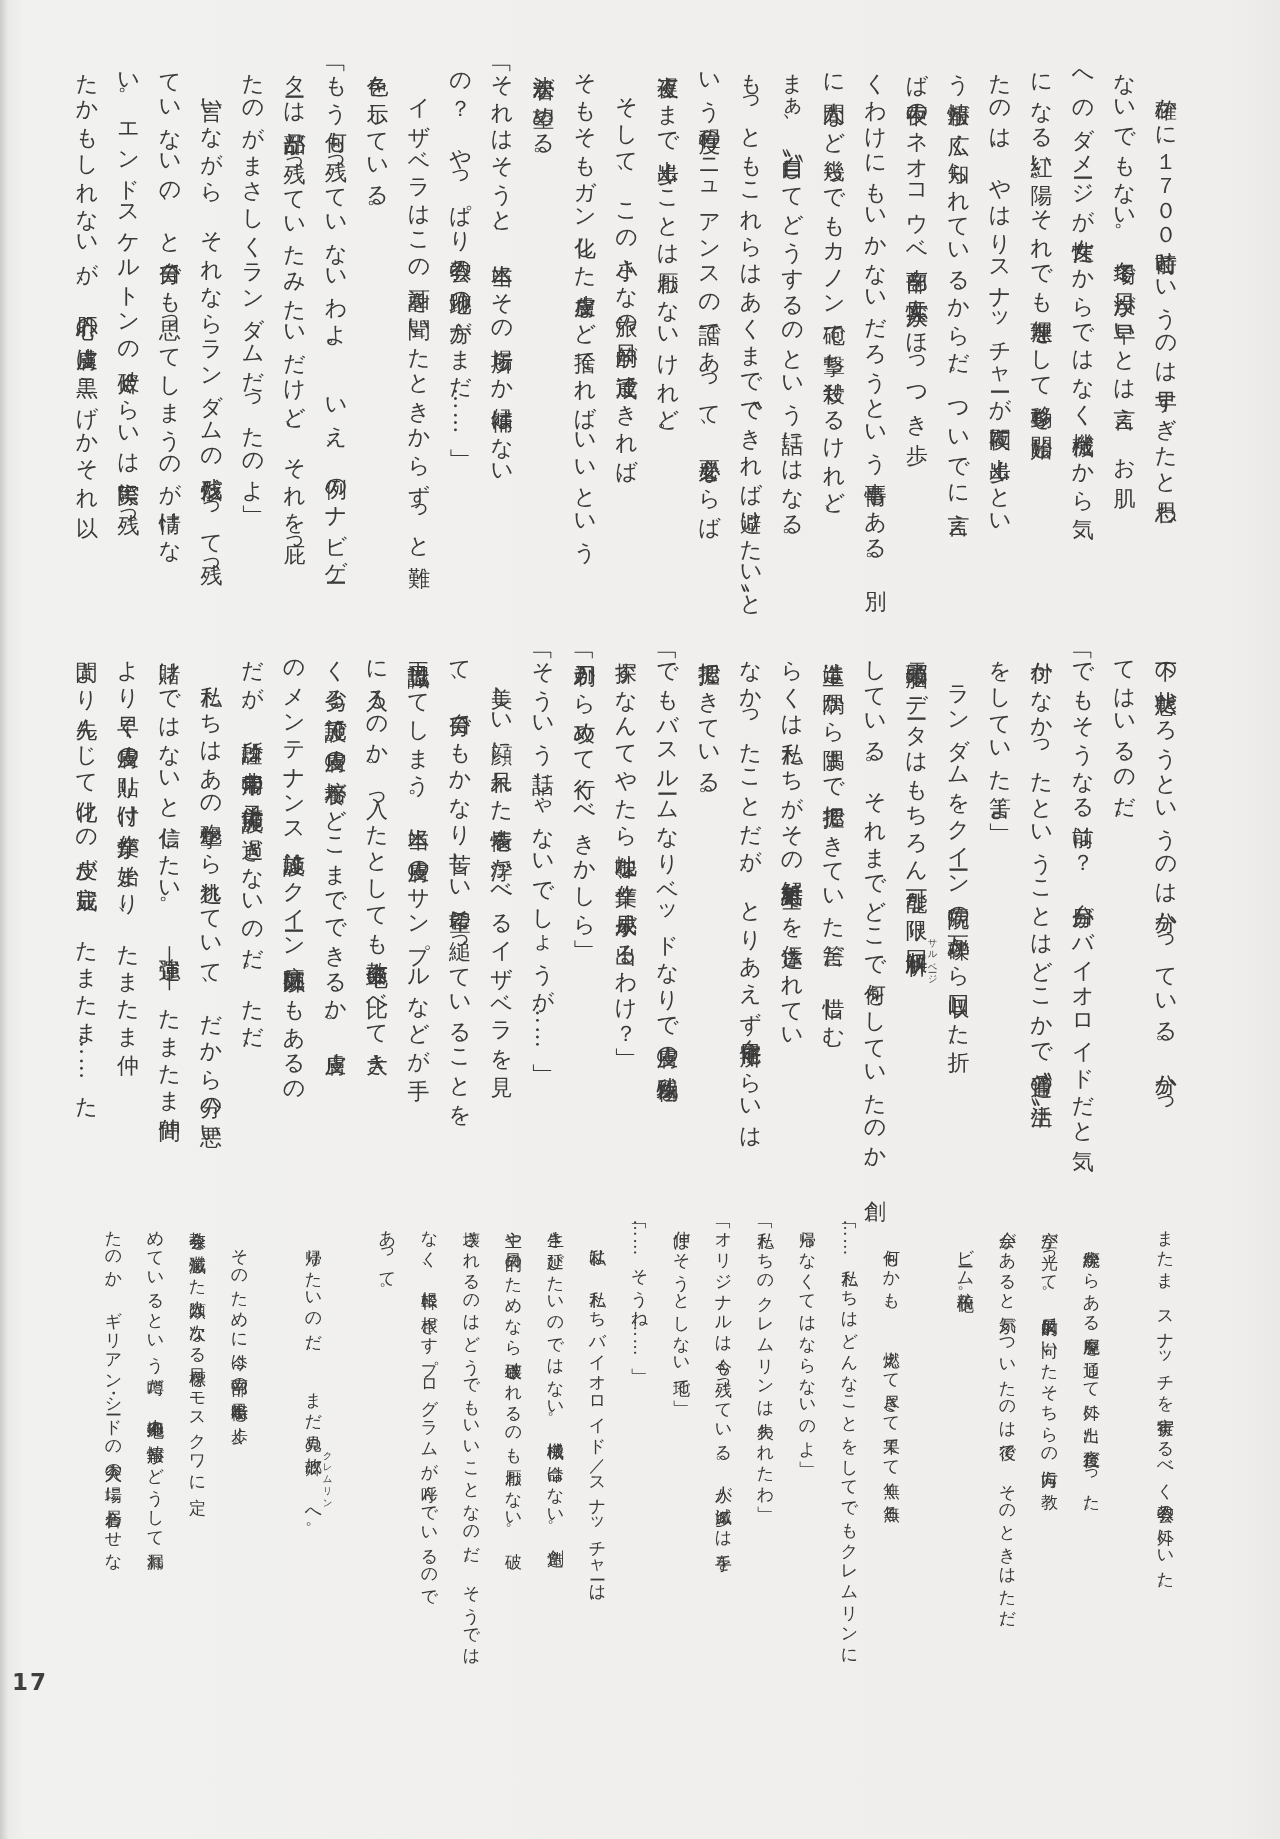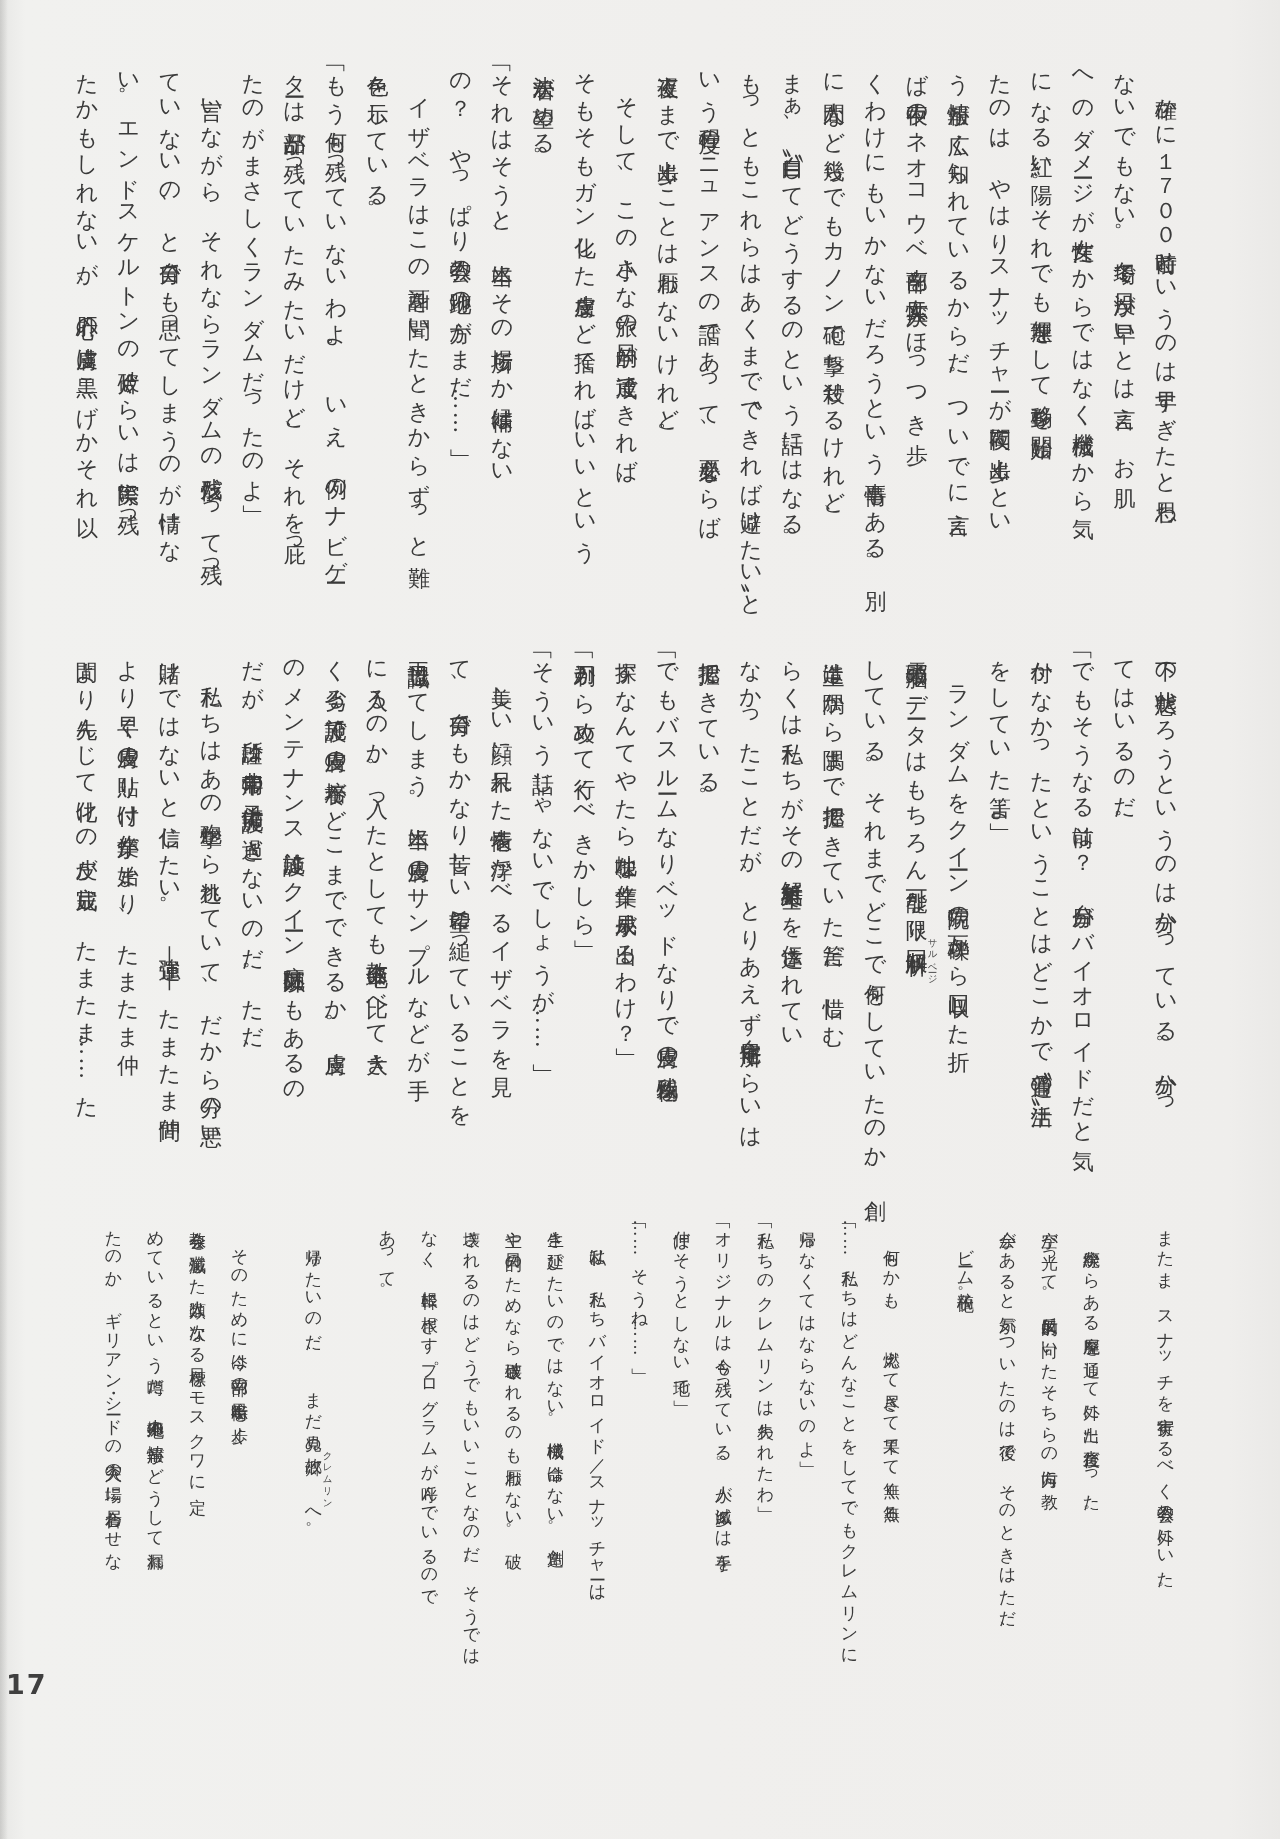--- a/index.html
+++ b/index.html
@@ -39,24 +39,24 @@
   .vline.gap { margin-right: 32px; }
   ruby { ruby-align: start; }
   rt {
     font-size: 9.5px;
     letter-spacing: 1px;
     color: #4a4a4a;
     font-family: "DejaVu Serif", "Liberation Serif", serif;
   }
   .page-number {
     position: absolute;
-    left: 6px;
+    left: 12px;
     top: 1669px;
     font-family: "DejaVu Sans", "Liberation Sans", sans-serif;
-    font-size: 27px;
+    font-size: 23px;
     font-weight: 700;
     color: #3f3f3f;
     letter-spacing: 2px;
   }
 </style>
 </head>
 <body>
 
 <div class="page">
   <div class="band band1">

